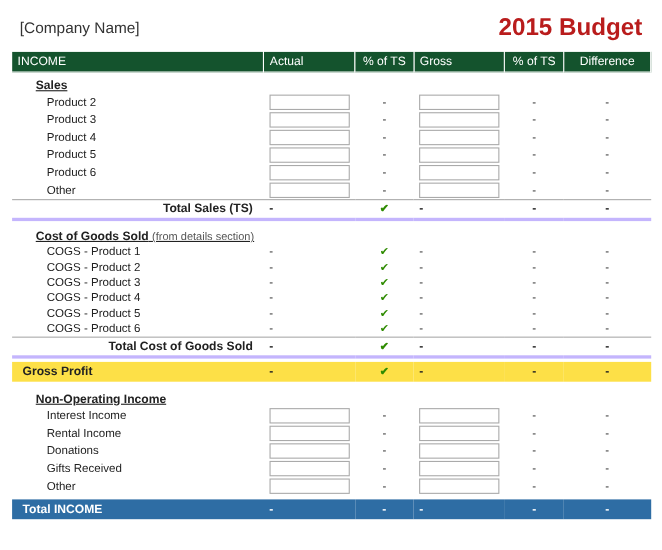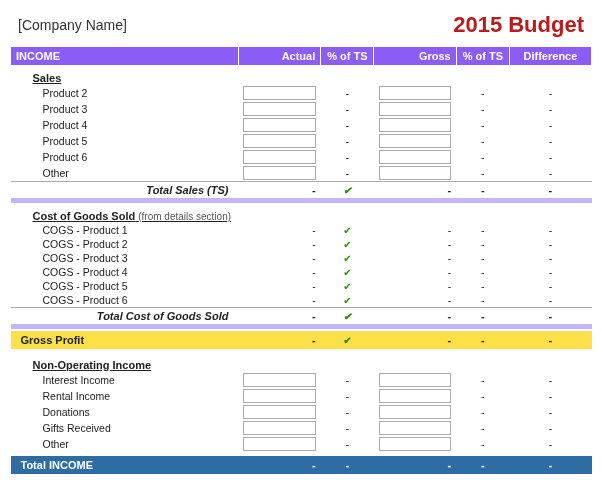--- a/index.html
+++ b/index.html
@@ -34,23 +34,23 @@
       color: #b91c1c;
     }
     
     .budget-table {
       width: calc(100% - 20px);
       margin: 0 10px;
       border-collapse: collapse;
     }
     
     .col-header {
-      background: #8b5cf6;
+      background: #14532d;
       color: #fff;
-      font-weight: bold;
+      font-weight: normal;
       font-size: 11px;
     }
     .col-header td {
       padding: 3px 5px;
       border: 1px solid #fff;
       text-align: center;
     }
     .col-header td:first-child {
       text-align: left;
     }
@@ -128,37 +128,36 @@
       font-size: 11px;
       text-decoration: underline;
     }
     .small-note {
       font-weight: normal;
       font-size: 10px;
       color: #555;
     }
     
     td.num {
-      text-align: right;
+      text-align: left;
       width: 58px;
     }
     td.pct {
       text-align: center;
       width: 42px;
     }
     td.diff {
       text-align: center;
       width: 62px;
     }
     td.label {
       width: 180px;
     }
     .border-bottom-row td {
-      border-bottom: 5px solid #c4b5fd;
-      font-style: italic;
+      border-bottom: 3px solid #c4b5fd;
     }
   </style>
 </head>
 <body>
 
 <div class="page">
 
   <div class="header">
     <span class="company-name">[Company Name]</span>
     <span class="budget-title">2015 Budget</span>

